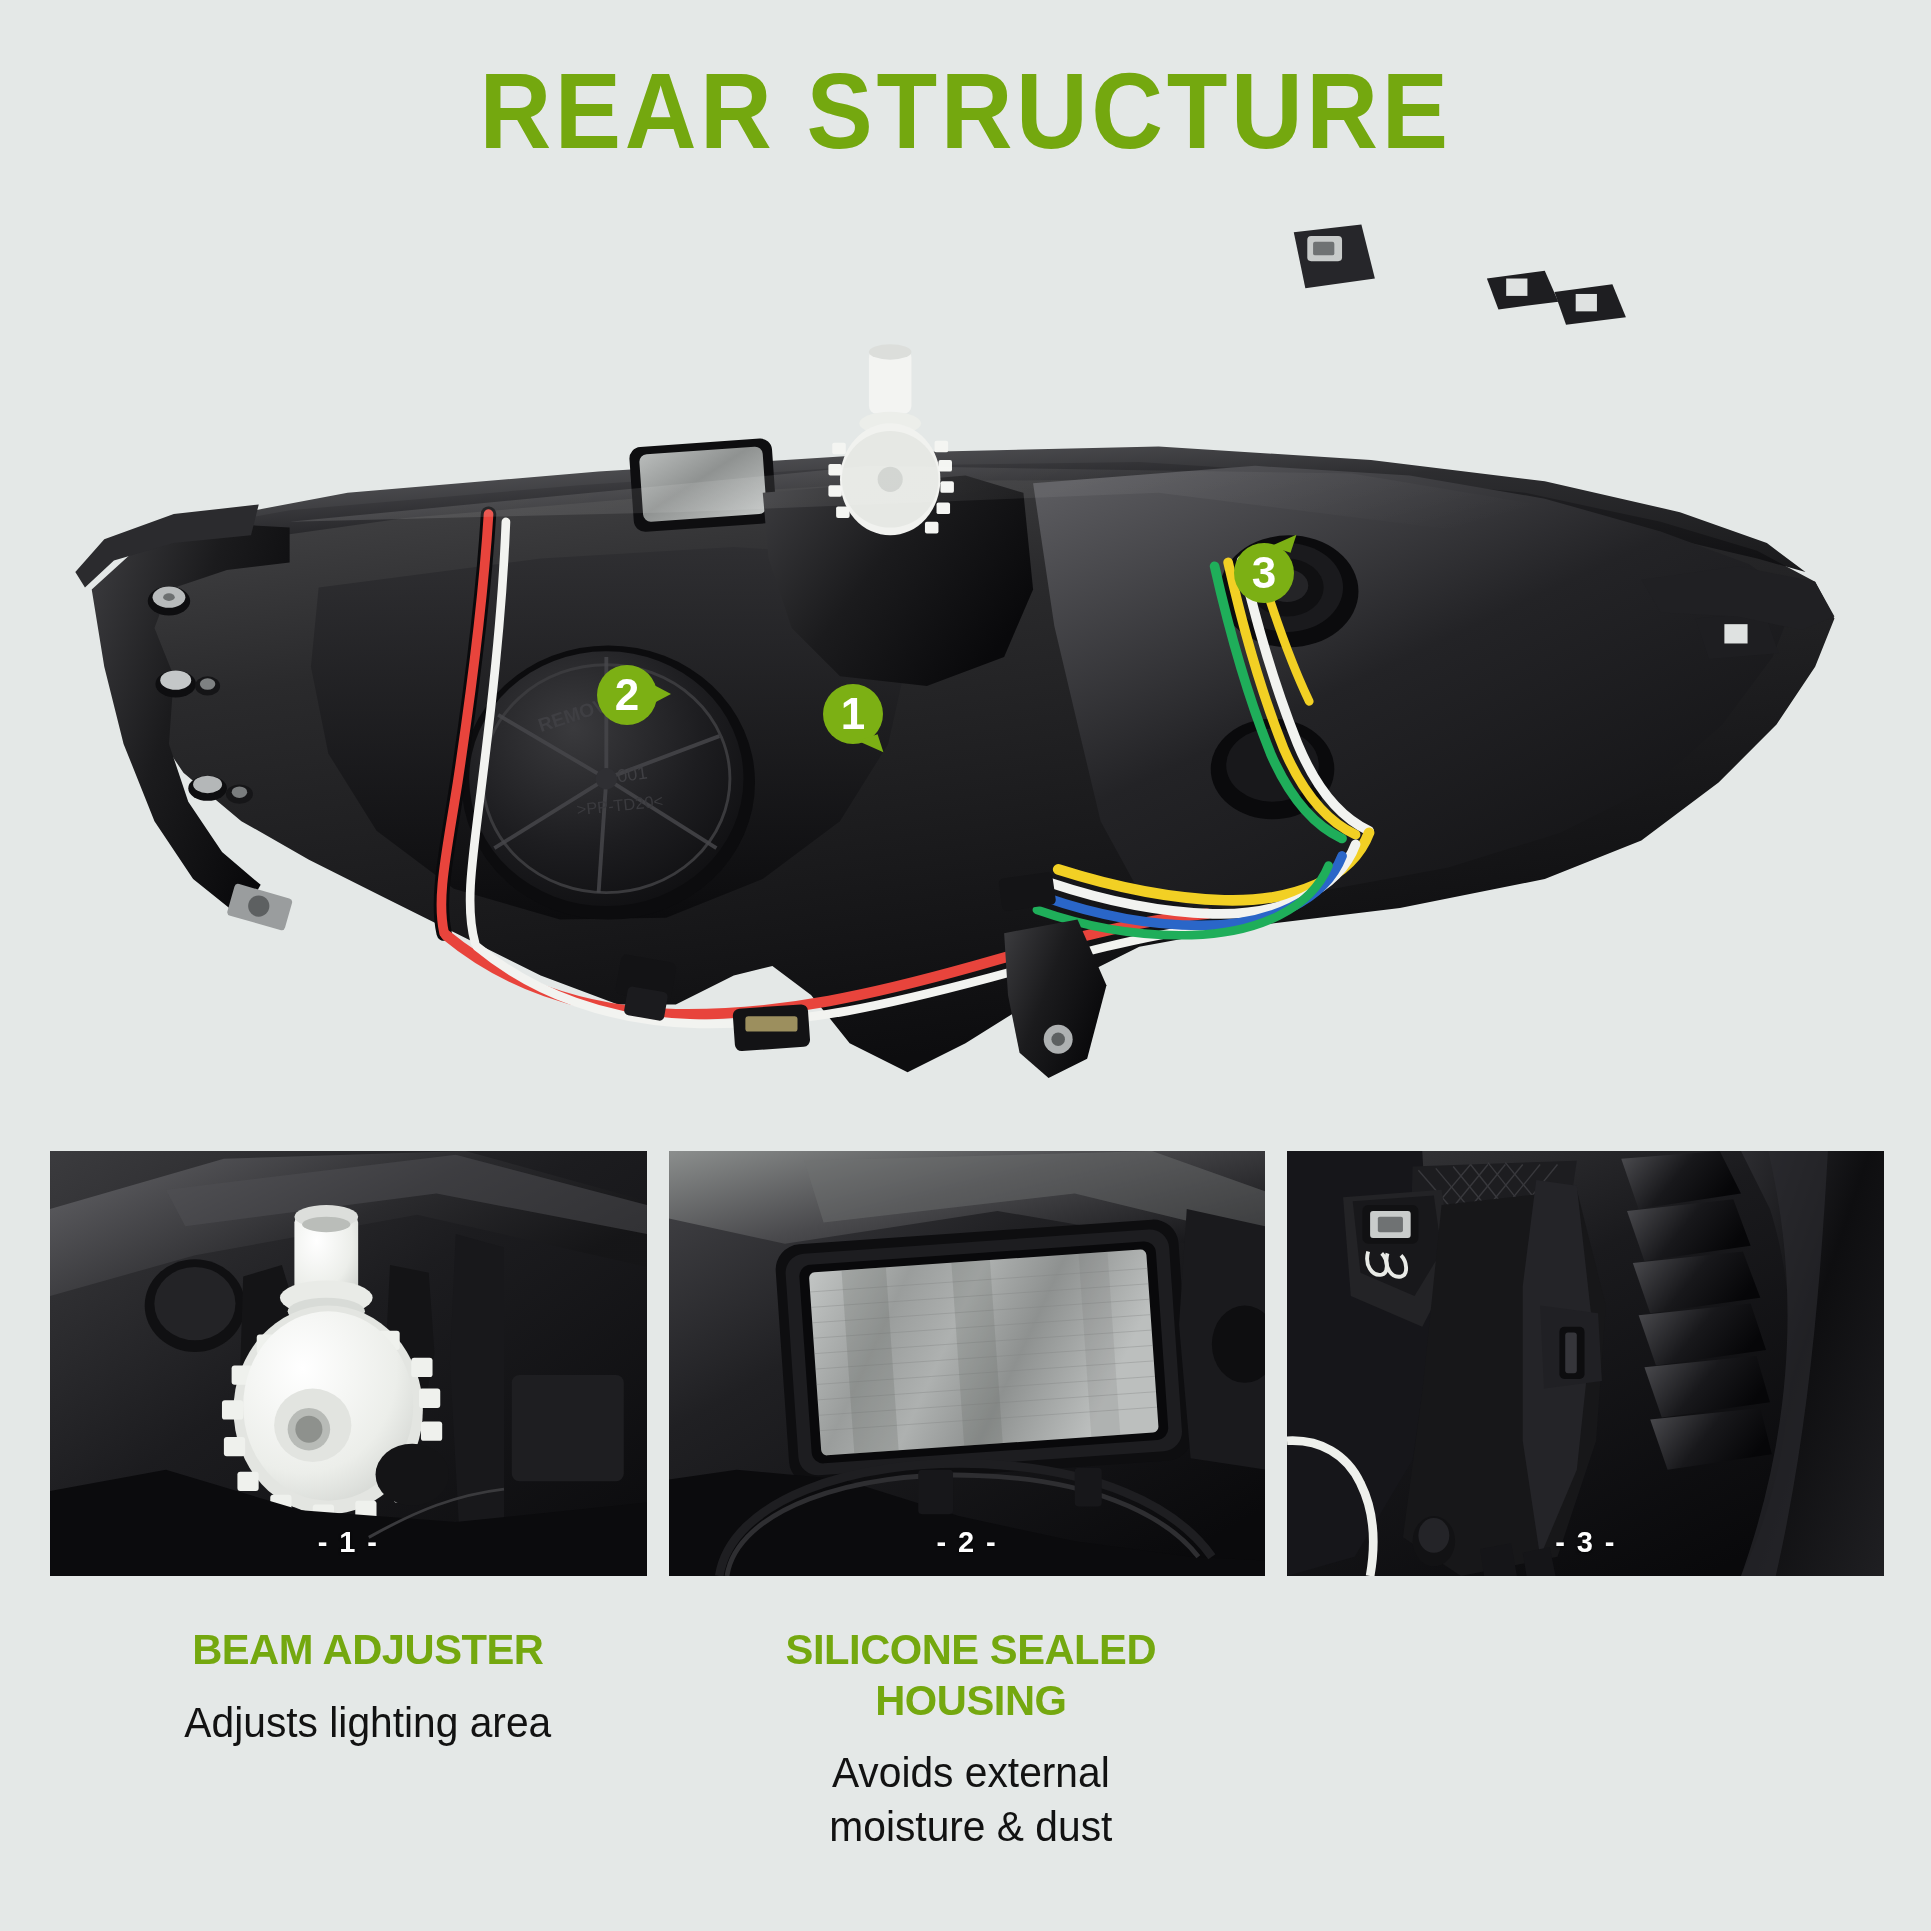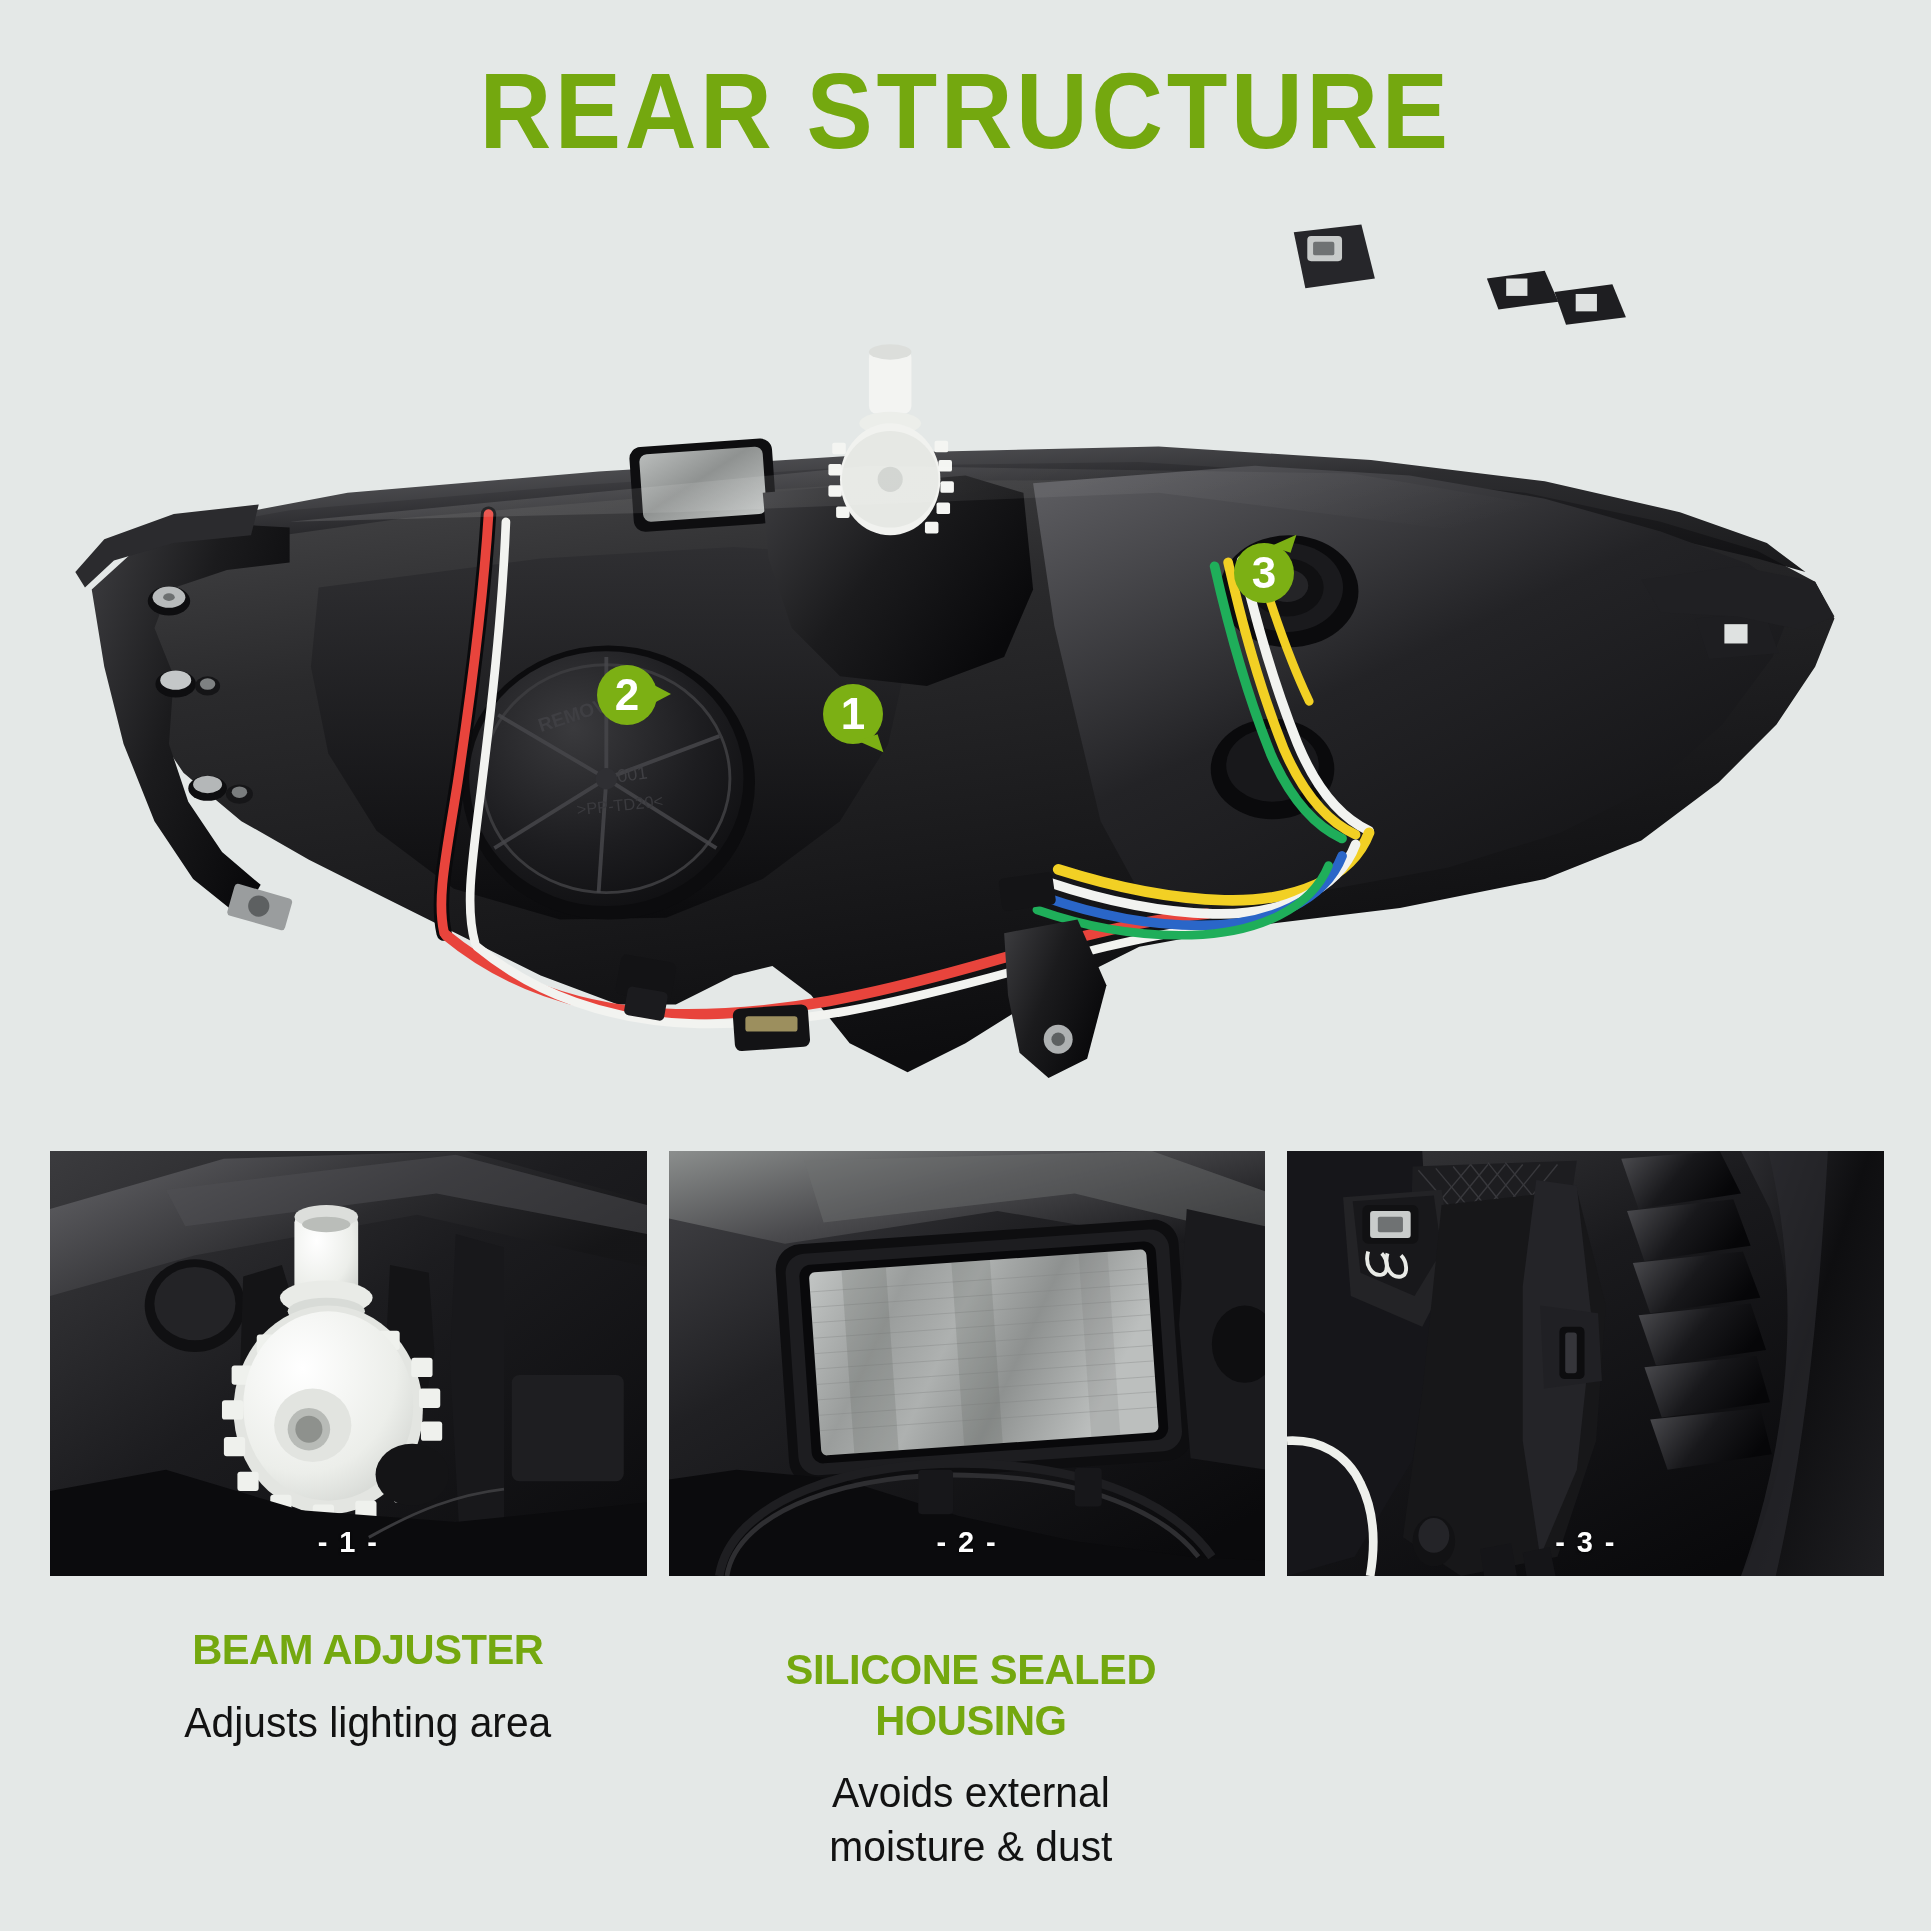--- a/index.html
+++ b/index.html
@@ -149,21 +149,21 @@
     margin-top: 21px;
     color: #121212;
     font-size: 42px;
     font-weight: 400;
     line-height: 1.28;
     font-family: "Liberation Sans Narrow", "Liberation Sans", sans-serif;
     transform: scaleX(0.97);
     transform-origin: left center;
   }
   .caption.c2 { padding-left: 23px; }
-  .caption.c3 { padding-left: 33px; margin-top: 20px; }
+  .caption.c3 { padding-left: 33px; }
 </style>
 </head>
 <body>
 
 <div class="page">
 
   <div class="title">REAR STRUCTURE</div>
 
   <div class="hero">
     <svg viewBox="0 0 2000 940" xmlns="http://www.w3.org/2000/svg">

